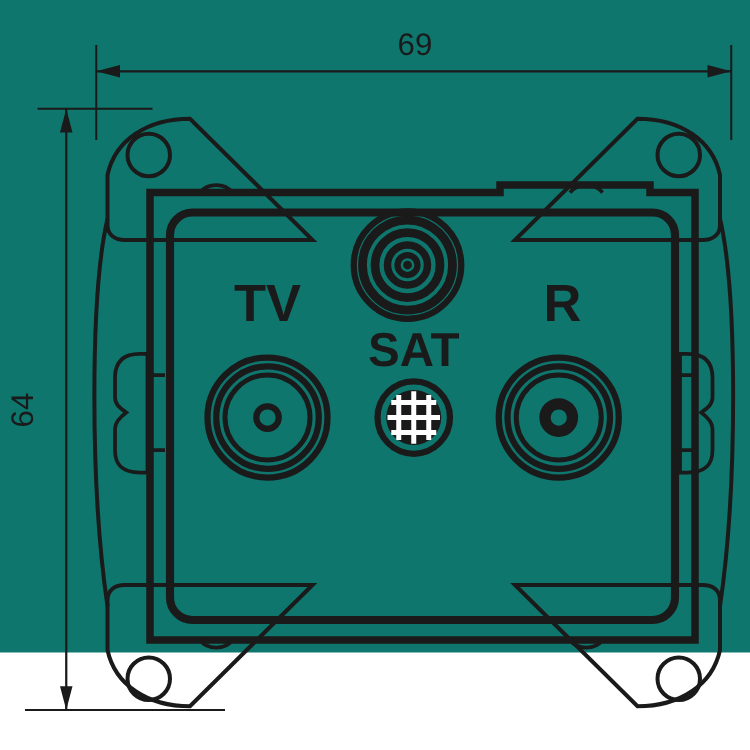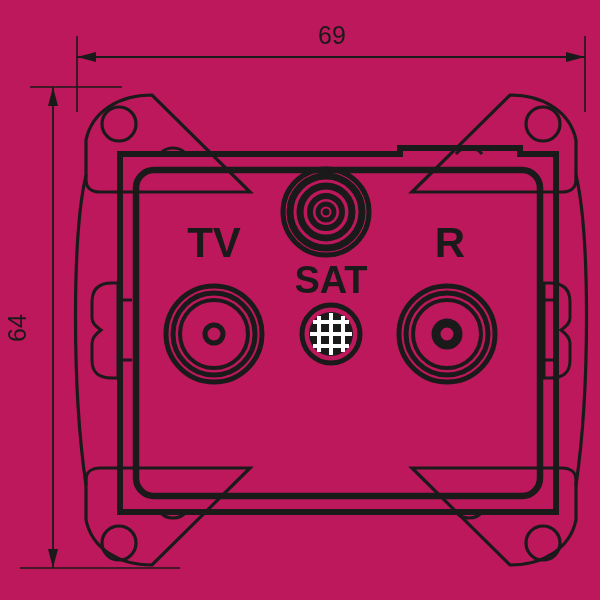--- a/index.html
+++ b/index.html
@@ -9,22 +9,22 @@
   }
   body {
     width: 600px;
     height: 600px;
     font-family: "Liberation Sans", sans-serif;
     overflow: hidden;
   }
   #drawing-root {
     position: relative;
     width: 600px;
-    height: 600px;
-    background: #be185d;
+    height: 522px;
+    background: #0f766e;
   }
   svg.drawing {
     display: block;
     width: 600px;
     height: 600px;
   }
   .dim-text {
     font-family: "Liberation Sans", sans-serif;
     font-size: 25px;
     fill: #1a1a1a;

